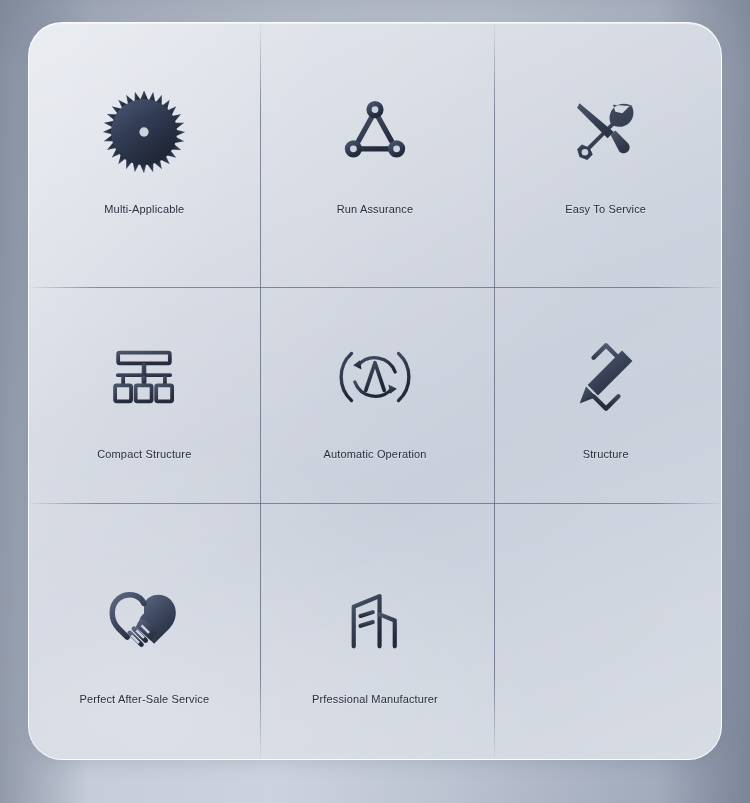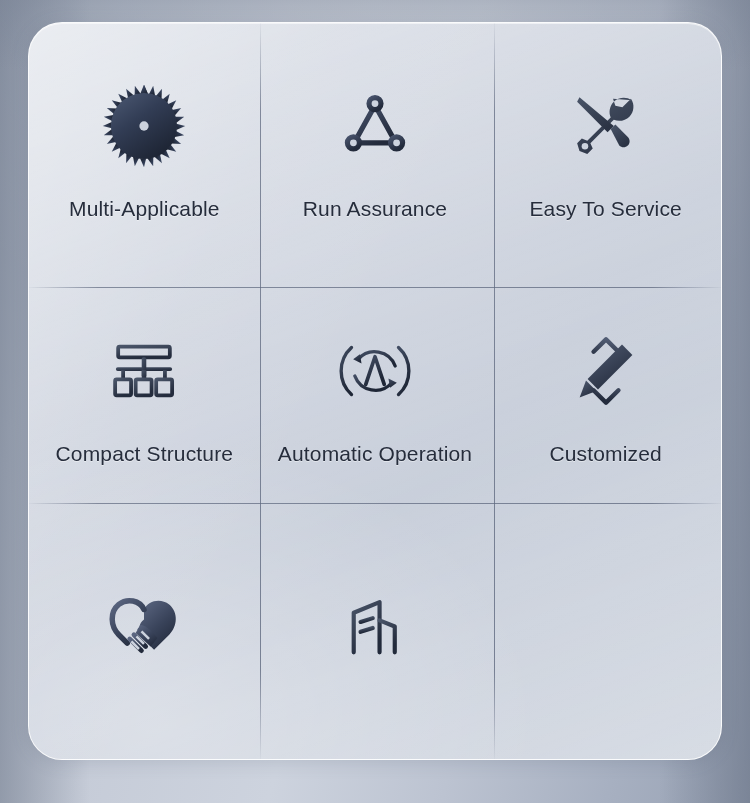--- a/index.html
+++ b/index.html
@@ -57,21 +57,21 @@
     display:flex; flex-direction:column;
     align-items:center; justify-content:center;
     gap:0;
   }
   .cell .icon-wrap {
     height:110px;
     display:flex; align-items:center; justify-content:center;
     margin-bottom:16px;
   }
   .cell .label {
-    font-size:21px;
+    font-size:11px;
     color:#262d3c;
     letter-spacing:0.15px;
     white-space:nowrap;
     text-shadow:0 1px 0 rgba(255,255,255,0.45);
   }
 
   
   .vline {
     position:absolute; top:0; bottom:0; width:1px;
     background:linear-gradient(180deg, rgba(118,128,148,0.05) 0%, rgba(96,106,128,0.75) 12%, rgba(96,106,128,0.80) 88%, rgba(118,128,148,0.05) 100%);
@@ -282,21 +282,21 @@
             <path d="M22 33 L38 33"></path>
             <path d="M78 67 L62 67"></path>
           </g>
 
           <g fill="url(#gPen)">
             <path d="M70 17 L83 30 L40 73 L27 60 Z"></path>
             <path d="M25 62 L38 75 L17 83 Z"></path>
           </g>
         </svg>
       </div>
-      <div class="label">Customized</div>
+      <div class="label">Structure</div>
     </div>
 
     <div class="cell">
       <div class="icon-wrap">
         <svg width="84" height="84" viewBox="0 0 100 100">
           <defs>
             <linearGradient id="gHeart" x1="0.1" y1="0" x2="0.8" y2="1">
               <stop offset="0%" stop-color="#5b6681"></stop>
               <stop offset="55%" stop-color="#39435a"></stop>
               <stop offset="100%" stop-color="#222a3b"></stop>
@@ -313,40 +313,42 @@
             <path d="M45 52 L59 66"></path>
           </g>
           <path d="M46 46 C54 48 60 54 66 62 L58 72 L40 56 Z" fill="url(#gHeart)"></path>
           <g fill="none" stroke="#cdd3de" stroke-width="3">
             <path d="M41 60 L50 69"></path>
             <path d="M47 54 L56 63"></path>
             <path d="M35 66 L44 75"></path>
           </g>
         </svg>
       </div>
+      <div class="label">Perfect After-Sale Service</div>
     </div>
 
     <div class="cell">
       <div class="icon-wrap">
         <svg width="76" height="76" viewBox="0 0 100 100">
           <defs>
             <linearGradient id="gBld" x1="0" y1="0" x2="0.5" y2="1">
               <stop offset="0%" stop-color="#4a5569"></stop>
               <stop offset="100%" stop-color="#222a3b"></stop>
             </linearGradient>
           </defs>
           <g fill="none" stroke="url(#gBld)" stroke-width="5.5" stroke-linejoin="round" stroke-linecap="round">
             <path d="M22 82 L22 30 L56 16 L56 82"></path>
             <path d="M56 40 L76 48 L76 82"></path>
             <path d="M16 84 L84 84"></path>
             <path d="M31 42 L47 37"></path>
             <path d="M31 55 L47 50"></path>
           </g>
         </svg>
       </div>
+      <div class="label">Prfessional Manufacturer</div>
     </div>
 
   </div>
 
   <div class="vline v1"></div>
   <div class="vline v2"></div>
   <div class="hline h1"></div>
   <div class="hline h2"></div>
 </div>
 

